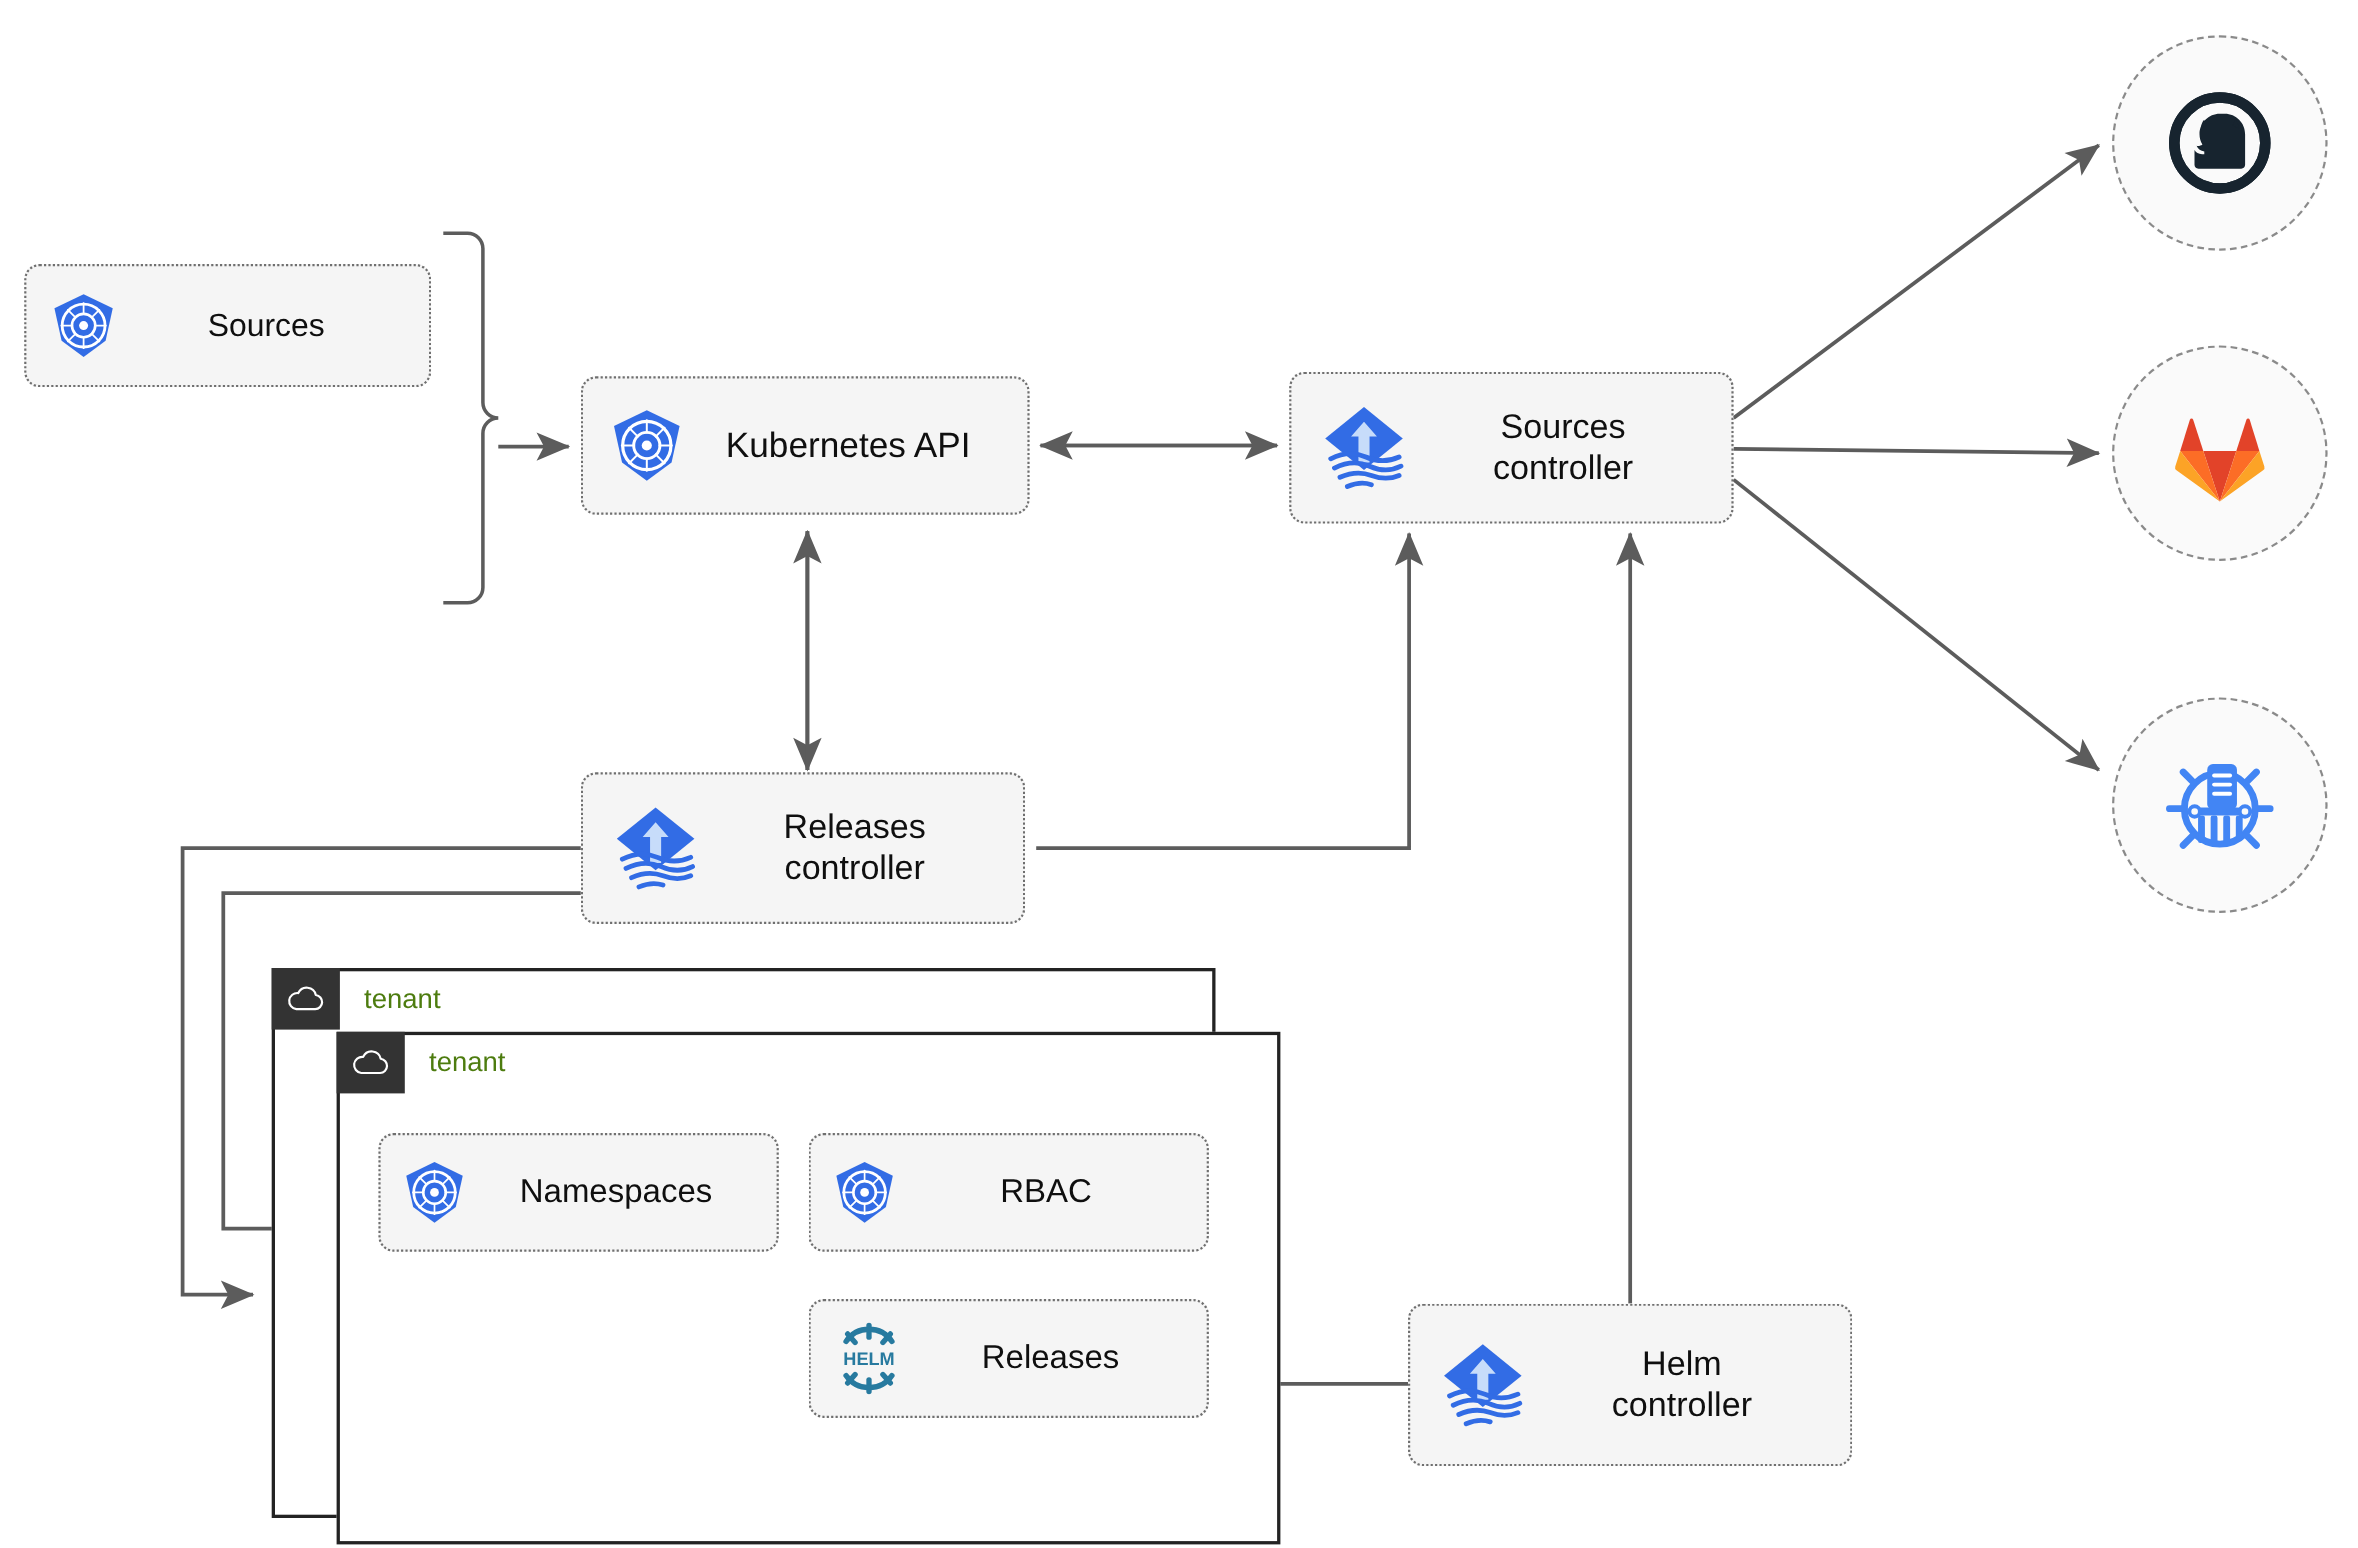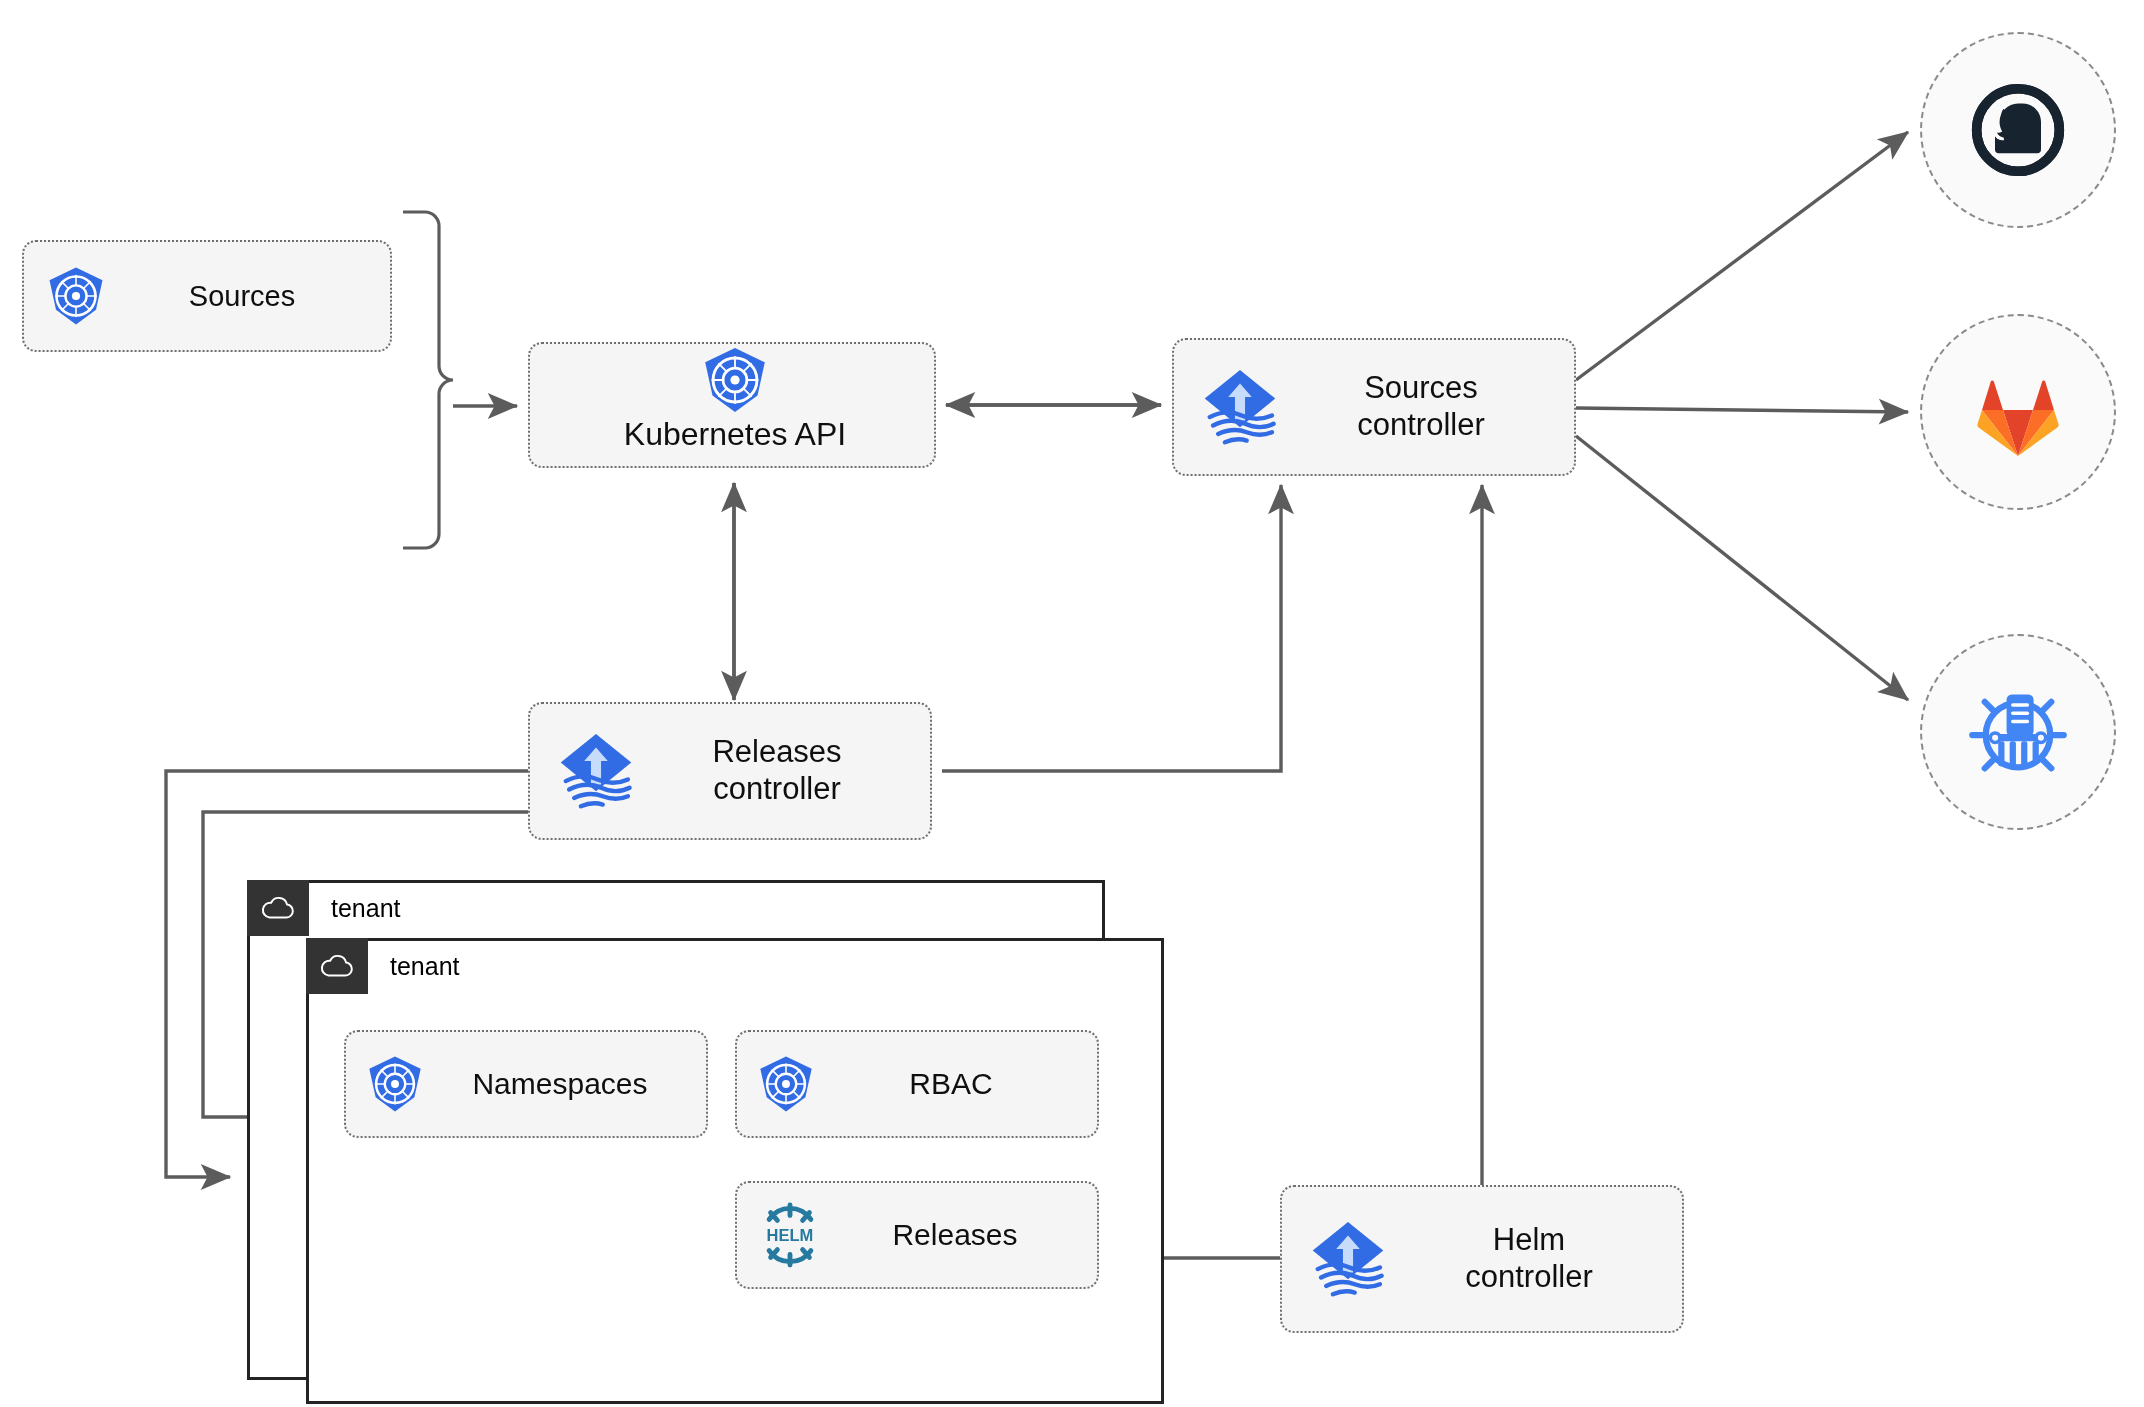--- a/index.html
+++ b/index.html
@@ -22,21 +22,21 @@
   }
   .node .ico{flex:0 0 auto;display:flex;align-items:center;justify-content:center;}
   .node .lbl{
     color:#0f0f0f;line-height:1.18;text-align:center;
     flex:1 1 auto;white-space:pre-line;
   }
 
   
   .n-res{width:370px;height:112px;padding:0 14px 0 20px;}
   .n-res .lbl{font-size:29px;}
-  .n-api{width:408px;height:126px;padding:0 16px 0 22px;flex-direction:column;}
+  .n-api{width:408px;height:126px;padding:0 16px 0 22px;}
   .n-api .lbl{font-size:32px;}
   .n-ctl{width:404px;height:138px;padding:0 14px 0 24px;}
   .n-ctl .lbl{font-size:31px;}
   .n-helmctl{width:404px;height:148px;padding:0 14px 0 24px;}
   .n-helmctl .lbl{font-size:31px;}
   .n-card{width:364px;height:108px;padding:0 12px 0 18px;}
   .n-card .lbl{font-size:30px;}
 
   
   .tenant{
@@ -47,21 +47,21 @@
   }
   .tenant > .t-head{
     position:absolute;left:-3px;top:-3px;height:56px;
     display:flex;align-items:center;
   }
   .t-chip{
     width:62px;height:56px;background:#333333;
     display:flex;align-items:center;justify-content:center;
   }
   .t-name{
-    font-size:25px;color:#000000;padding-left:22px;
+    font-size:25px;color:#4d7c0f;padding-left:22px;
     line-height:56px;
   }
   .tenant-inner{z-index:4;}
   .tenant-inner .n-card{z-index:6;}
 
   
   .circ{
     position:absolute;width:196px;height:196px;border-radius:50%;
     background:#fafafa;border:2.4px dashed #8a8a8a;
     display:flex;align-items:center;justify-content:center;

